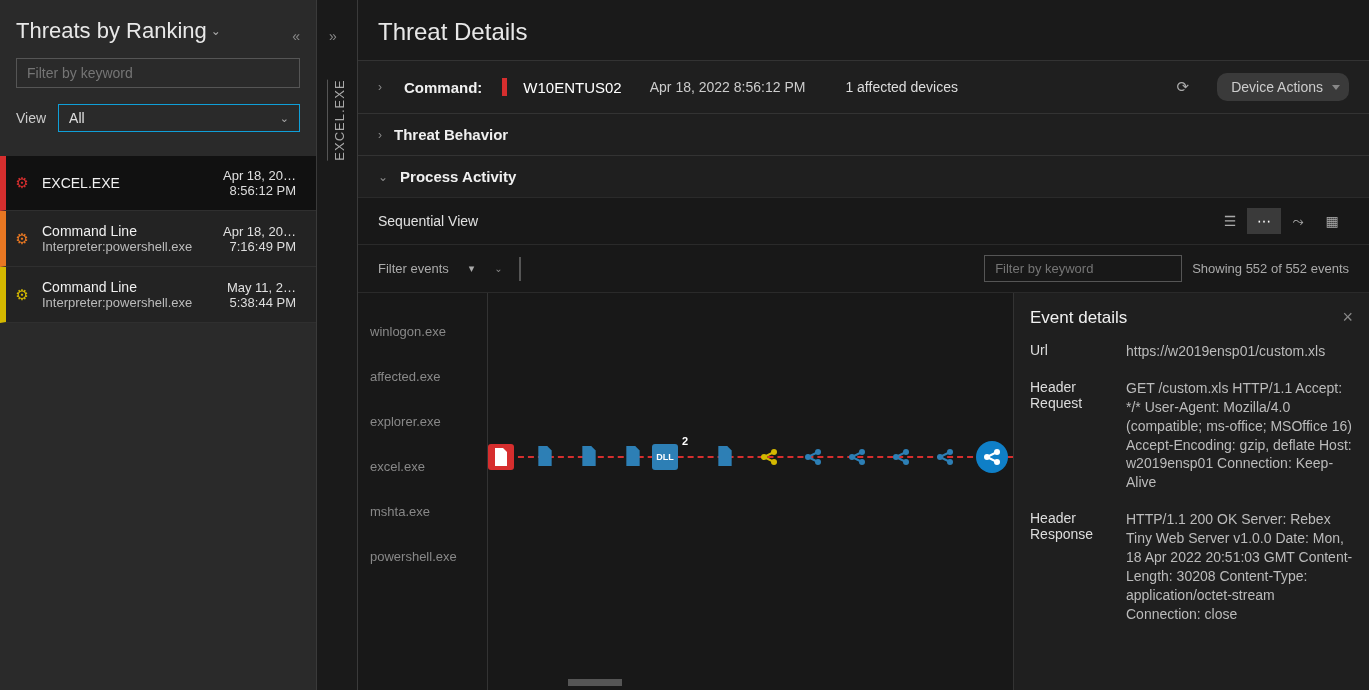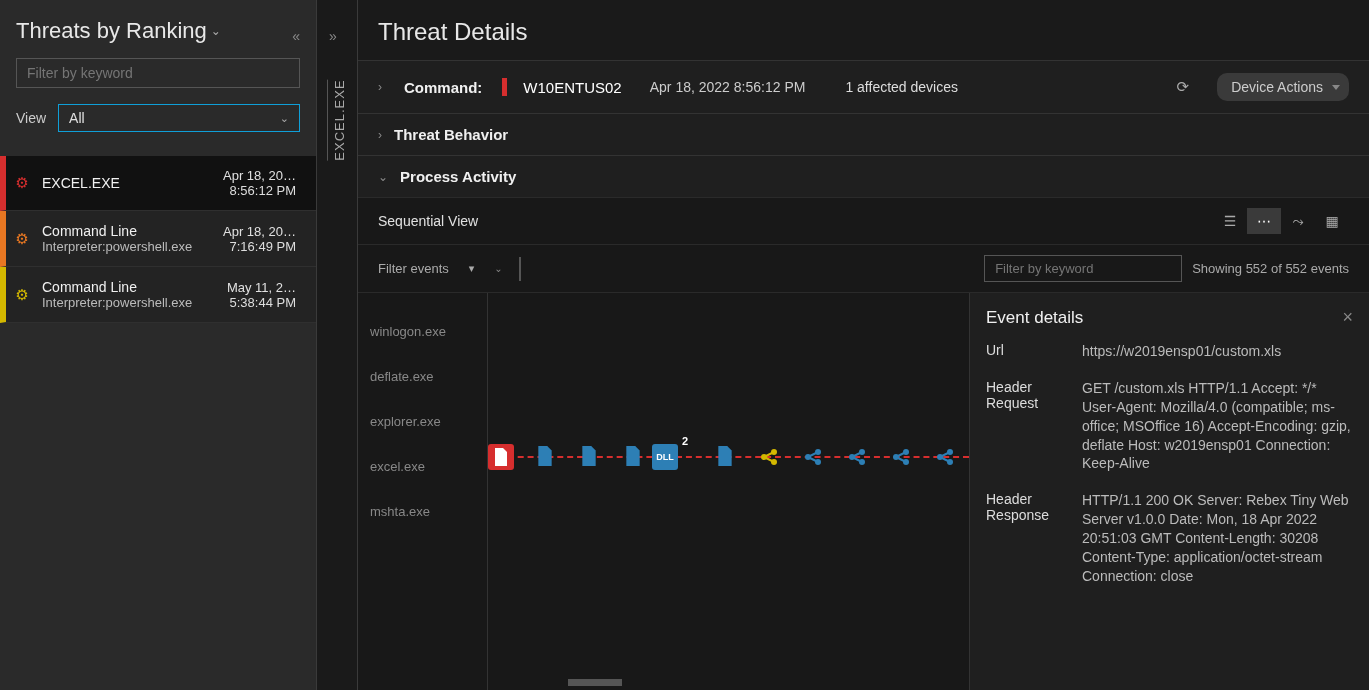--- a/index.html
+++ b/index.html
@@ -73,21 +73,21 @@
 .tl-node.file { background: #d62e2e; }
 .tl-node.blue { color: #2d7fb5; background: transparent; font-size: 20px; top: 150px; }
 .tl-node.dll { background: #2d7fb5; color: #fff; font-size: 9px; font-weight: bold; }
 .tl-node.share { color: #d4b800; background: transparent; font-size: 18px; }
 .tl-node.net { color: #2d7fb5; background: transparent; font-size: 18px; }
 .tl-node.netbig { background: #0f7fc7; border-radius: 50%; color: #fff; font-size: 18px; width: 32px; height: 32px; top: 148px; }
 .tl-badge { position: absolute; font-size: 11px; color: #fff; font-weight: bold; top: 142px; }
 .tl-scroll { position: absolute; bottom: 4px; left: 80px; width: 54px; height: 7px; background: #555; }
 
 
-.details-panel { width: 400px; background: #1f1f1f; border-left: 1px solid #333; padding: 14px 16px; overflow-y: auto; font-size: 14px; }
+.details-panel { width: 356px; background: #1f1f1f; border-left: 1px solid #333; padding: 14px 16px; overflow-y: auto; font-size: 14px; }
 .details-head { display: flex; justify-content: space-between; align-items: center; margin-bottom: 14px; }
 .details-title { font-size: 17px; color: #f0f0f0; }
 .details-close { color: #888; cursor: pointer; font-size: 18px; }
 .detail-row { display: flex; margin-bottom: 18px; gap: 10px; }
 .detail-k { width: 86px; flex-shrink: 0; color: #ddd; font-size: 14px; }
 .detail-v { flex: 1; color: #bbb; font-size: 14px; line-height: 1.35; word-break: break-word; }
 
 svg { display: block; }
 </style>
 </head>
@@ -196,24 +196,25 @@
     </span>
     <span class="fe-caret"></span>
     <span class="spacer"></span>
     <input class="kw-box" placeholder="Filter by keyword" style="">
     <span class="showing">Showing 552 of 552 events</span>
   </div>
 
   <div class="timeline-wrap">
     <div class="proc-col">
       <div>winlogon.exe</div>
-      <div>deflate.exe</div>
+      <div>affected.exe</div>
       <div>explorer.exe</div>
       <div>excel.exe</div>
       <div>mshta.exe</div>
+      <div>powershell.exe</div>
     </div>
     <div class="tl-canvas">
       <div class="tl-line"></div>
       <div class="tl-node file" style="left:0px;">
         <svg width="16" height="18" viewBox="0 0 16 18">
             <path d="M2 0h8l4 4v14H2z" fill="#fff"></path>
           </svg>
       </div>
       <div class="tl-node blue" style="left:44px;">
         <svg width="18" height="20" viewBox="0 0 16 18">

